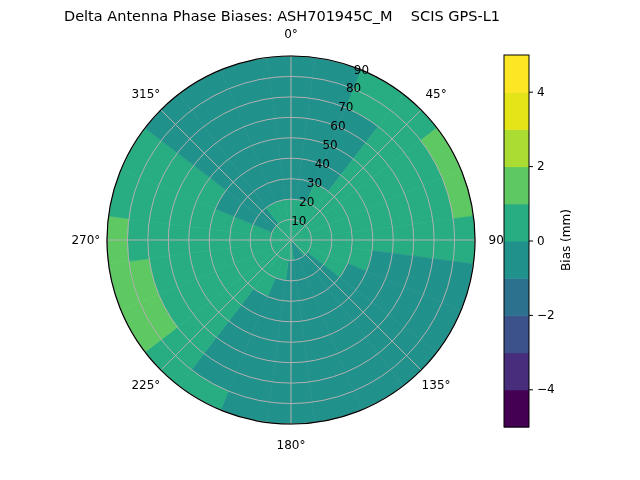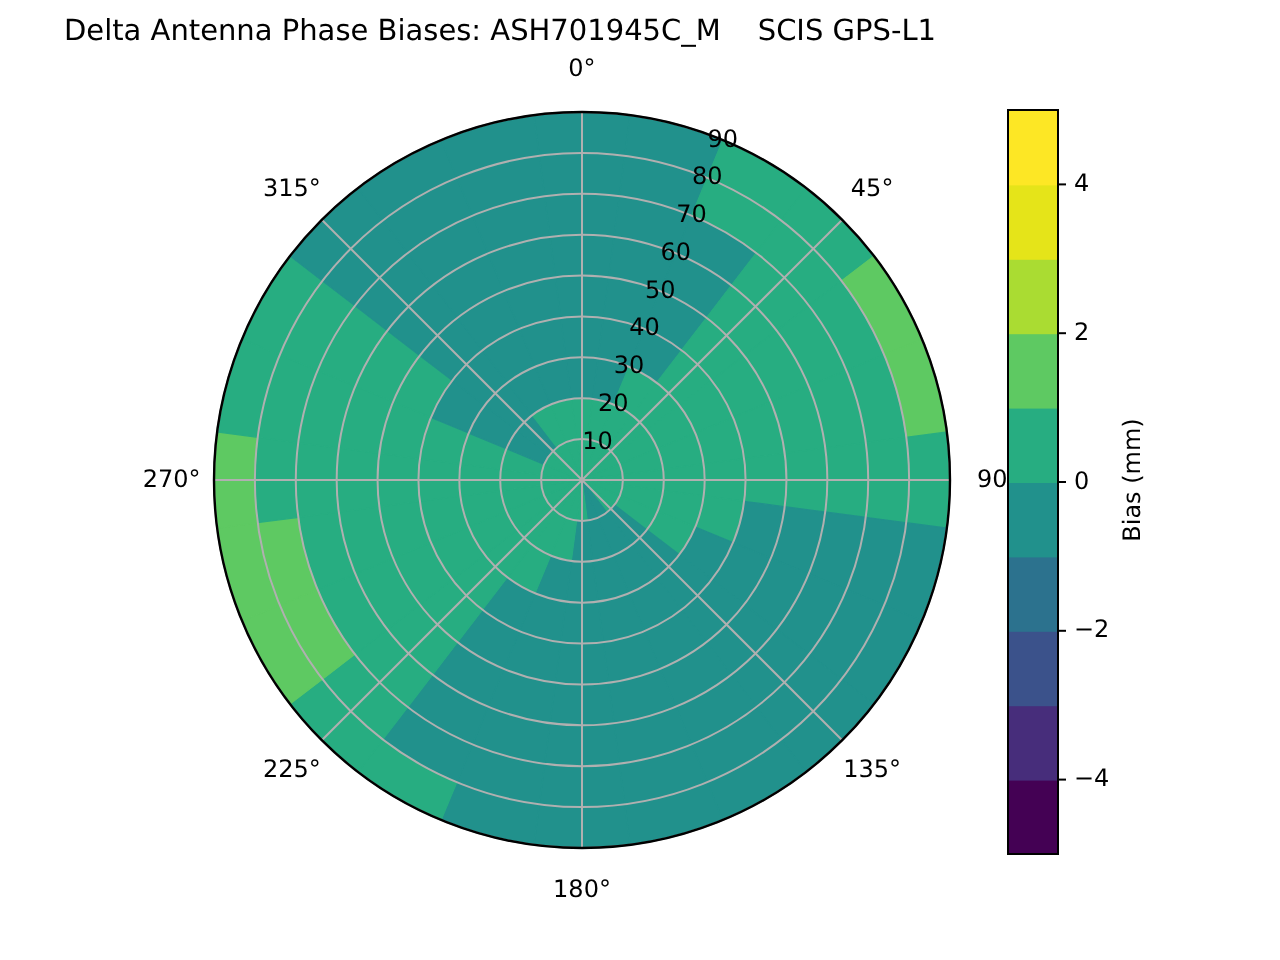--- a/index.html
+++ b/index.html
@@ -13,21 +13,21 @@
     height: 480px;
     background: #ffffff;
     font-family: "DejaVu Sans", sans-serif;
     overflow: hidden;
   }
   #chart-title {
     position: absolute;
     left: 0;
     top: 8px;
     width: 500px;
-    text-align: center;
+    text-align: right;
     font-size: 14.5px;
     color: #000000;
     white-space: pre;
   }
   #polar-axes {
     position: absolute;
     left: 0;
     top: 0;
   }
   #colorbar-axes {

